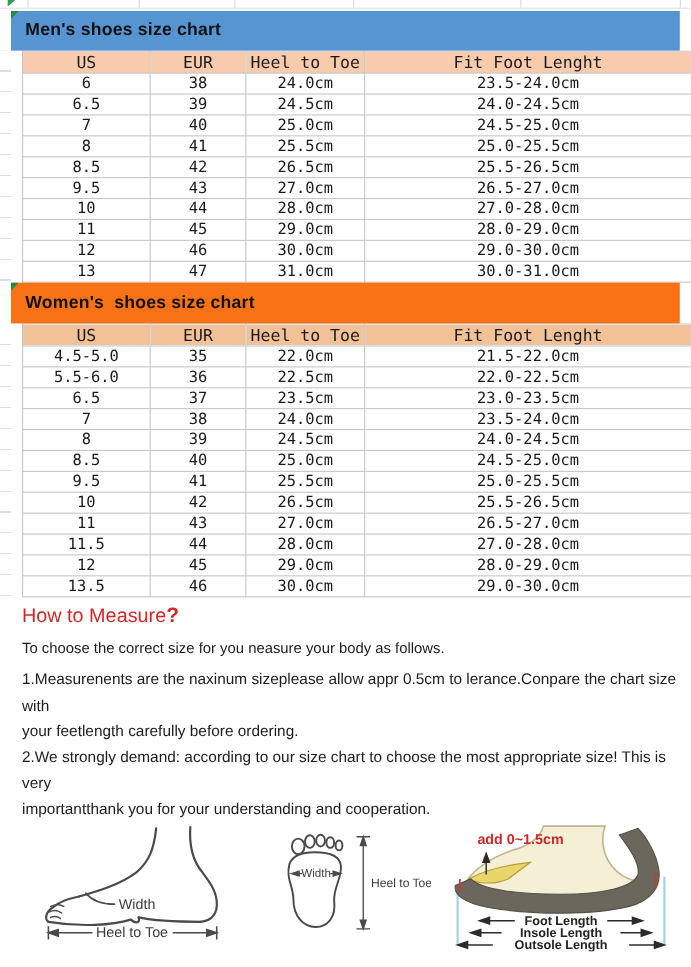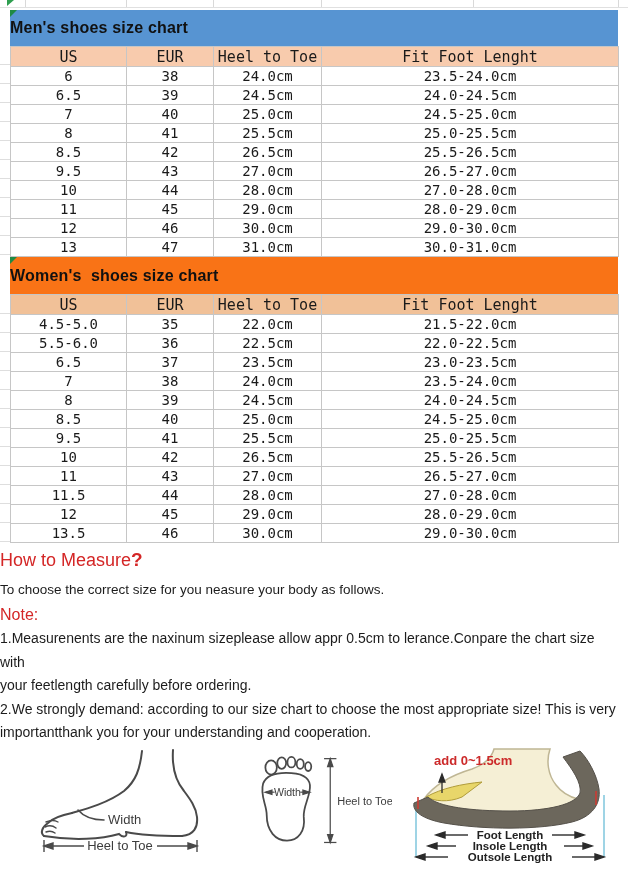--- a/index.html
+++ b/index.html
@@ -9,37 +9,37 @@
   
   .top-strip { position:relative; height:8px; border-bottom:1px solid #e0e0e0; margin-bottom:2px; }
   .top-strip .vline { position:absolute; top:0; bottom:0; width:1px; background:#d9d9d9; }
   .tri-remnant { position:absolute; left:7px; top:0; width:0; height:0;
                  border-top:6px solid #2e9e4f; border-right:7px solid transparent; }
 
   
   .band { margin-left:10px; width:608px; position:relative; display:flex; align-items:center; }
   .band-mens { height:36px; }
   .band-womens { height:37px; }
-  .band-title { font-size:16px; font-weight:bold; color:#111; white-space:pre; letter-spacing:0.2px; }
+  .band-title { font-size:16px; font-weight:bold; color:#111; padding-left:13px; white-space:pre; letter-spacing:0.2px; }
   .corner-tri { position:absolute; left:0; top:0; width:0; height:0;
                 border-top:7px solid #1f8a44; border-right:7px solid transparent; }
 
   
-  .size-table { margin-left:10px; width:608px; border-collapse:collapse; table-layout:fixed;
+  .size-table { margin-left:20px; width:608px; border-collapse:collapse; table-layout:fixed;
                 font-family:"DejaVu Sans Mono", monospace; color:#1a1a1a;padding-left:40px; }
   .size-table th, .size-table td { border:1px solid #c6c6c6; text-align:center; padding:0;
                 font-weight:normal; font-size:14px; line-height:18px; height:19px; overflow:hidden; }
   .size-table th { height:20px; font-size:15px; }
 
   
   .gutter { position:absolute; left:0; width:10px;
             background:repeating-linear-gradient(to bottom, transparent 0, transparent 18px, #dedede 18px, #dedede 19px); }
 
   
-  .measure-section { padding:6px 8px 0 0; color:#1c1c1c; }
+  .measure-section { padding:6px 8px 0 20px; color:#1c1c1c; }
   .howto { font-size:18px; font-weight:normal; color:#d42626; margin:0 0 8px 0; }
   .howto .qmark { font-weight:bold; font-size:19px; }
   .intro { font-size:13.5px; margin:11px 0 9px 0; }
   .example { font-size:13.5px; line-height:22px; margin:0 0 2px 0; }
   .example .big { font-size:17.5px; }
   .note-label { font-size:16px; font-weight:500; color:#d42626; margin:0 0 3px 0; }
   .note-line { font-size:14px; line-height:23.5px; }
 
   
   .diagrams { display:flex; align-items:flex-start; padding-left:24px; margin-top:2px; gap:8px; }
@@ -236,21 +236,20 @@
         <td>46</td>
         <td>30.0cm</td>
         <td>29.0-30.0cm</td>
       </tr>
     </tbody>
 </table>
 
 <div class="measure-section">
   <h2 class="howto"><span>How to Measure</span><span class="qmark">?</span></h2>
   <p class="intro">To choose the correct size for you neasure your body as follows.</p>
-  <h3 class="note-label">Note:</h3>
   <div id="notes">
       <div class="note-line">1.Measurenents are the naxinum sizeplease allow appr 0.5cm to lerance.Conpare the chart size with</div>
       <div class="note-line"> your feetlength carefully before ordering.</div>
       <div class="note-line">2.We strongly demand: according to our size chart to choose the most appropriate size! This is very</div>
       <div class="note-line">importantthank you for your understanding and cooperation.</div>
     </div>
 </div>
 
 <div class="diagrams">
 

